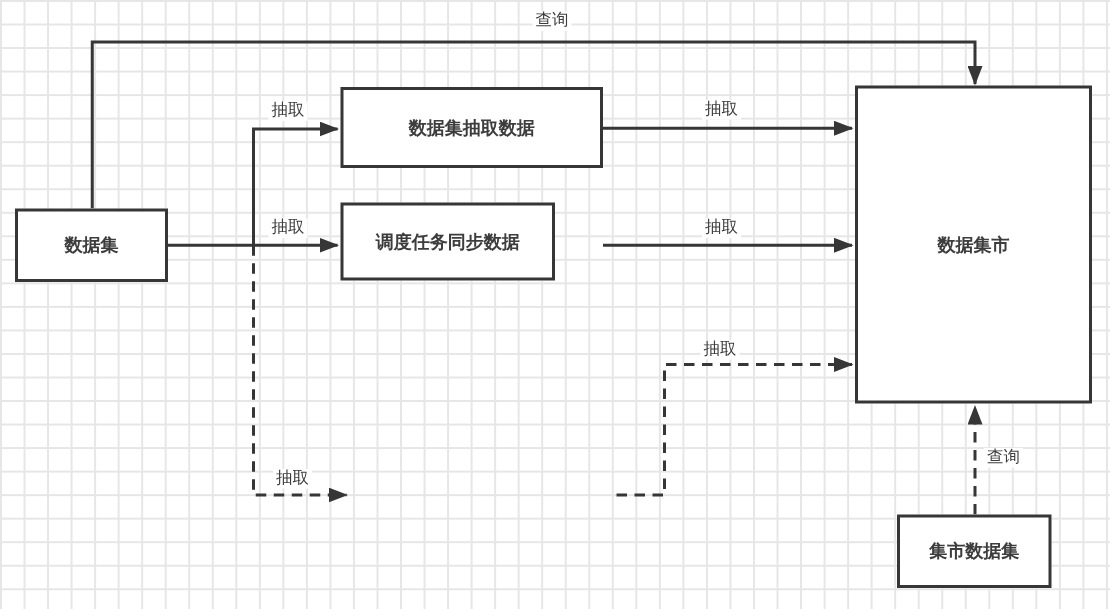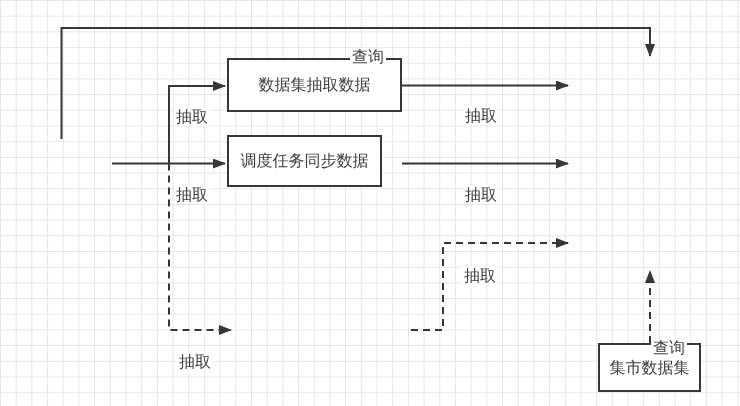--- a/index.html
+++ b/index.html
@@ -35,36 +35,36 @@
   }
   .edge.dashed { stroke-dasharray: 7 5; }
   .arrowhead { fill: var(--stroke); stroke: none; }
   .node {
     position: absolute;
     border: 2px solid var(--stroke);
     background: var(--node-fill);
     display: flex;
     align-items: center;
     justify-content: center;
-    font-size: 16px;
+    font-size: 12px;
     color: var(--text);
     text-align: center;
     line-height: 1.2;
+    font-weight: bold;
   }
   .node.ellipse { border-radius: 50%; }
   .edge-label {
     position: absolute;
     transform: translate(-50%, -50%);
     background: var(--background);
-    font-size: 16px;
+    font-size: 11px;
     color: var(--text);
     padding: 0 2px;
     white-space: nowrap;
     line-height: 1.15;
-    margin-top: 43px;
   }
 </style>
 </head>
 <body>
 
 <div class="canvas">
 
   <svg class="edges" viewBox="0 0 740 406">
     <defs>
       <marker id="arrow" markerWidth="13" markerHeight="10" refX="12" refY="5" orient="auto" markerUnits="userSpaceOnUse">
@@ -82,30 +82,36 @@
 
     <path class="edge" d="M402,163.5 L568,163.5" marker-end="url(#arrow)"></path>
 
     <path class="edge dashed" d="M169,163.5 L169,330 L231,330" marker-end="url(#arrow)"></path>
 
     <path class="edge dashed" d="M411,330 L443,330 L443,243 L568,243" marker-end="url(#arrow)"></path>
 
     <path class="edge dashed" d="M650,343 L650,271" marker-end="url(#arrow)"></path>
   </svg>
 
+  <div class="node" style="left:10px; top:139px; width:102px; height:49px;">
+    <span>数据集</span>
+  </div>
 
   <div class="node" style="left:227px; top:58px; width:175px; height:54px;">
     <span>数据集抽取数据</span>
   </div>
 
-  <div class="node" style="left:227px; top:135px; width:155px; height:52px;text-align:center;">
+  <div class="node" style="left:227px; top:135px; width:143px; height:52px;text-align:center;">
     <span>调度任务同步数据</span>
   </div>
 
 
+  <div class="node" style="left:570px; top:57px; width:158px; height:212px;">
+    <span>数据集市</span>
+  </div>
 
   <div class="node" style="left:598px; top:343px; width:103px; height:49px;justify-content:center;">
     <span>集市数据集</span>
   </div>
 
   <div class="edge-label" style="left:368px; top:14px;">查询</div>
 
   <div class="edge-label" style="left:192px; top:74px;">抽取</div>
 
   <div class="edge-label" style="left:192px; top:152px;">抽取</div>

